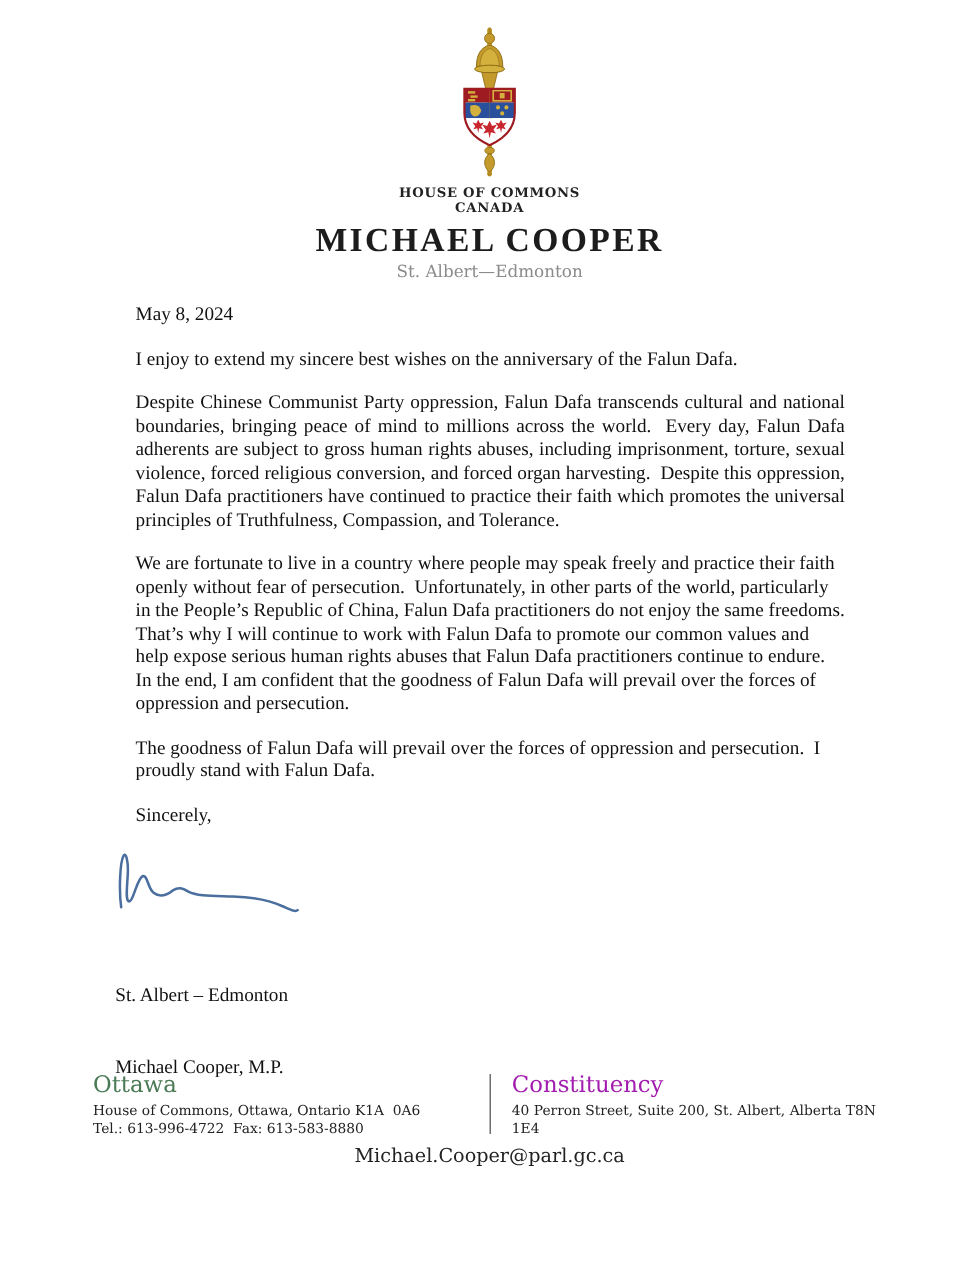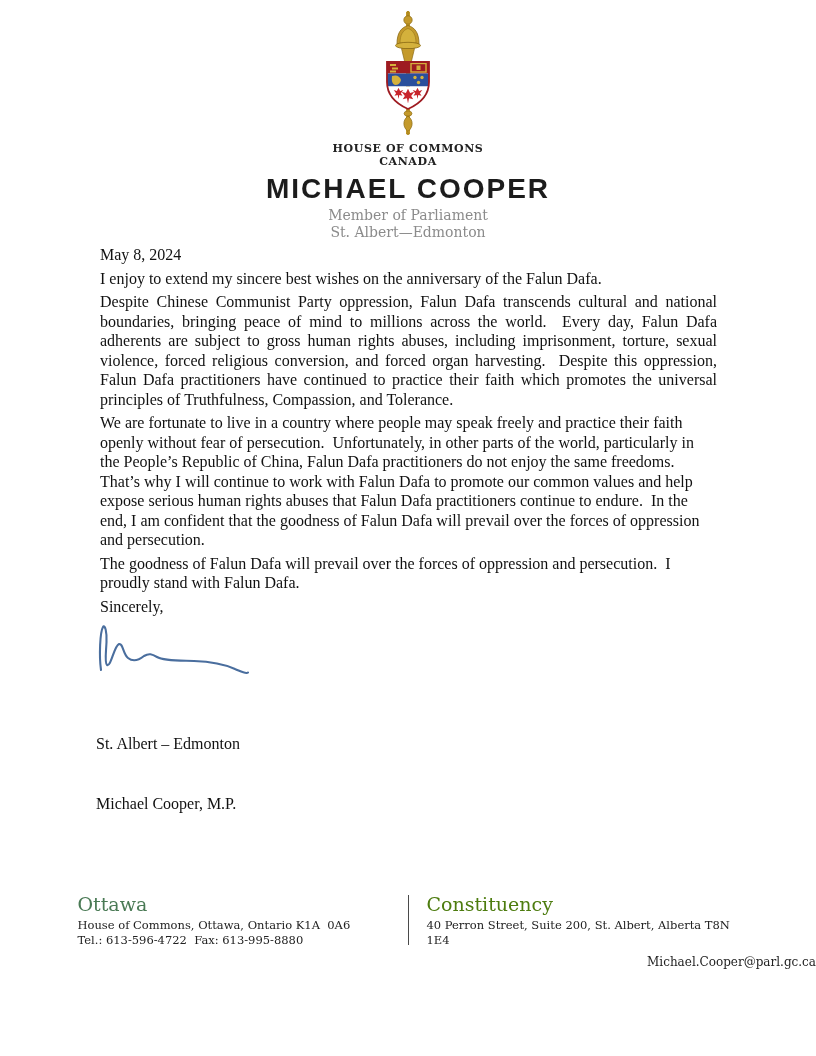--- a/index.html
+++ b/index.html
@@ -2,39 +2,39 @@
 <html><head>
 <meta charset="utf-8">
 <style>
   html,body { margin:0; padding:0; background:#e8e8e8; }
   .page {
     position:relative; width:816px; height:1056px; margin:0 auto;
     background:#ffffff; overflow:hidden;
     font-family:"Liberation Serif", serif; color:#111;
   }
   
-  .letterhead { text-align:center; padding-top:10px; }
+  .letterhead { text-align:center; padding-top:22px; }
   .crest { display:block; margin:0 auto; }
   .org-lines {
     margin-top:6px; font-family:"DejaVu Serif", serif;
     font-size:11px; font-weight:600; letter-spacing:0.6px;
     line-height:13px; color:#222;
   }
   .mp-name {
-    margin-top:5px; font-family:Liberation Sans, sans-serif;
+    margin-top:5px; font-family:Liberation Serif, serif;
     font-size:28px; font-weight:700; letter-spacing:2px; color:#1c1c1c;
     line-height:32px;
   }
   .mp-subtitle {
     margin-top:2px; font-family:"DejaVu Serif", serif;
     font-size:14px; color:#8b8b8b; line-height:17px;
   }
   
   .letter { margin:0 95px 0 96px; font-size:16px; line-height:1.22; }
-  .letter p { margin:4px; white-space:pre-wrap; }
+  .letter p { margin:17px; white-space:pre-wrap; }
   .date { margin-top:26px; }
   .p1 { margin-top:52px; }
   .p2 { margin-top:16px; text-align:justify; }
   .p3 { margin-top:16px; }
   .p4 { margin-top:26px;font-family:Liberation Serif, serif; }
   .closing { margin-top:18px; }
   .signature-svg { display:block; margin:2px 0 0 -2px; }
   .signer { margin-top:12px; line-height:20px; white-space:pre-wrap; }
   
   .footer {
@@ -44,21 +44,21 @@
   .footer-cols { display:flex; justify-content:center; align-items:stretch; }
   .fcol { width:312px; font-size:11.5px; line-height:14.5px; }
   .fcol.left  { text-align:left; padding-right:18px; }
   .fcol.right { text-align:left;  padding-left:18px; }
   .fcol .heading {
     font-size:19px; line-height:22px; margin-bottom:3px; font-weight:400;
   }
   .fline { white-space:pre-wrap; }
   .fdivider { width:1px; background:#4a4a4a; margin:2px 0; }
   .footer-contact {
-    margin-top:8px; text-align:right; font-size:12px; line-height:15px;
+    margin-top:8px; text-align:center; font-size:16px; line-height:15px;
   }
 </style>
 </head>
 <body>
 
 <div class="page">
 
   <div class="letterhead">
 
     <svg class="crest" width="58" height="126" viewBox="0 0 58 126" aria-hidden="true">
@@ -112,21 +112,20 @@
       <circle cx="29" cy="123.5" r="1.6" fill="#b08a20"></circle>
     </svg>
 
     <div class="org-lines">
       <div>HOUSE OF COMMONS</div>
       <div>CANADA</div>
     </div>
 
     <div class="mp-name">MICHAEL COOPER</div>
     <div class="mp-subtitle">
-      <div>Member of Parliament</div>
       <div>St. Albert—Edmonton</div>
     </div>
   </div>
 
   <div class="letter">
     <p class="date">May 8, 2024</p>
     <p class="p1">I enjoy to extend my sincere best wishes on the anniversary of the Falun Dafa.</p>
     <p class="p2">Despite Chinese Communist Party oppression, Falun Dafa transcends cultural and national boundaries, bringing peace of mind to millions across the world.  Every day, Falun Dafa adherents are subject to gross human rights abuses, including imprisonment, torture, sexual violence, forced religious conversion, and forced organ harvesting.  Despite this oppression, Falun Dafa practitioners have continued to practice their faith which promotes the universal principles of Truthfulness, Compassion, and Tolerance.</p>
     <p class="p3">We are fortunate to live in a country where people may speak freely and practice their faith openly without fear of persecution.  Unfortunately, in other parts of the world, particularly in the People’s Republic of China, Falun Dafa practitioners do not enjoy the same freedoms. That’s why I will continue to work with Falun Dafa to promote our common values and help expose serious human rights abuses that Falun Dafa practitioners continue to endure.  In the end, I am confident that the goodness of Falun Dafa will prevail over the forces of oppression and persecution.</p>
     <p class="p4">The goodness of Falun Dafa will prevail over the forces of oppression and persecution.  I proudly stand with Falun Dafa.</p>
@@ -143,25 +142,25 @@
       <div>St. Albert – Edmonton</div>
       <div>Michael Cooper, M.P.</div>
     </div>
   </div>
 
   <div class="footer">
     <div class="footer-cols">
       <div class="fcol left">
         <div class="heading" style="color:#4a7a55">Ottawa</div>
         <div class="fline">House of Commons, Ottawa, Ontario K1A  0A6</div>
-        <div class="fline">Tel.: 613-596-4722  Fax: 613-995-8880</div>
+        <div class="fline">Tel.: 613-996-4722  Fax: 613-583-8880</div>
       </div>
       <div class="fdivider"></div>
       <div class="fcol right">
-        <div class="heading" style="color:#4d7c0f">Constituency</div>
+        <div class="heading" style="color:#a21caf">Constituency</div>
         <div class="fline">40 Perron Street, Suite 200, St. Albert, Alberta T8N 1E4</div>
       </div>
     </div>
     <div class="footer-contact">
       <div>Michael.Cooper@parl.gc.ca</div>
     </div>
   </div>
 
 </div>
 

